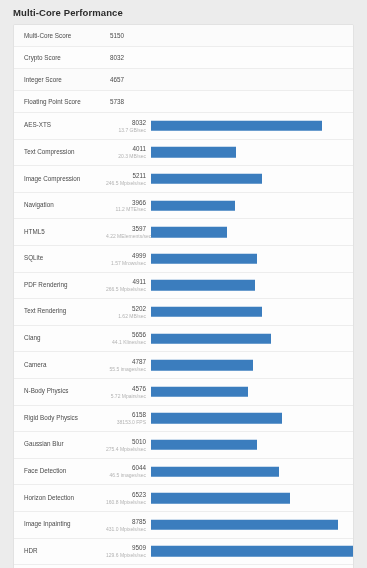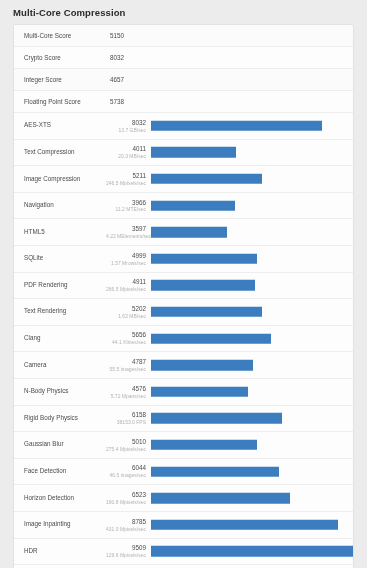--- a/index.html
+++ b/index.html
@@ -107,21 +107,21 @@
     left: 0;
     height: 10.5px;
     background: #3b7dbe;
   }
 </style>
 </head>
 <body>
 
 <div class="page">
 
-  <div class="section-title">Multi-Core Compression</div>
+  <div class="section-title">Multi-Core Performance</div>
 
   <div class="card">
     <div id="summary-rows">
         <div class="srow">
           <div class="slabel">Multi-Core Score</div>
           <div class="sval">5150</div>
         </div>
         <div class="srow">
           <div class="slabel">Crypto Score</div>
           <div class="sval">8032</div>

